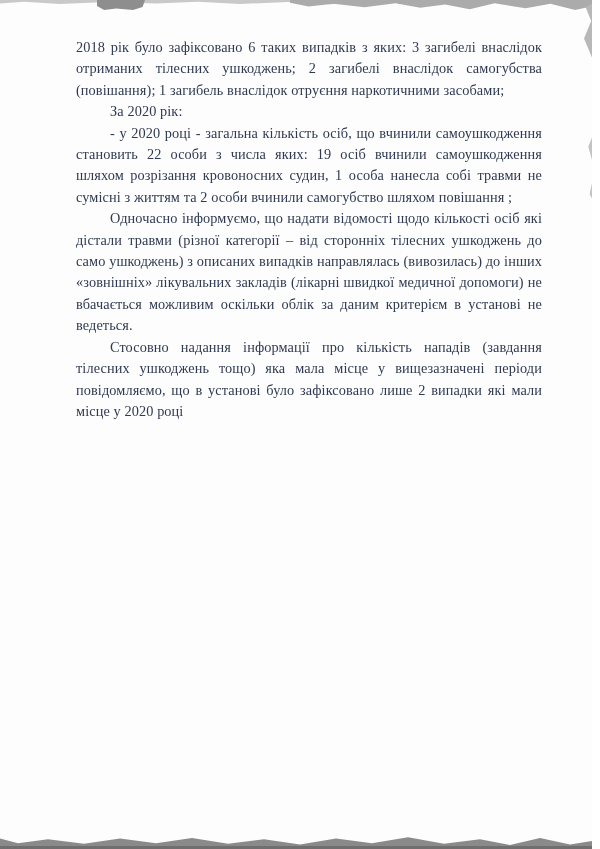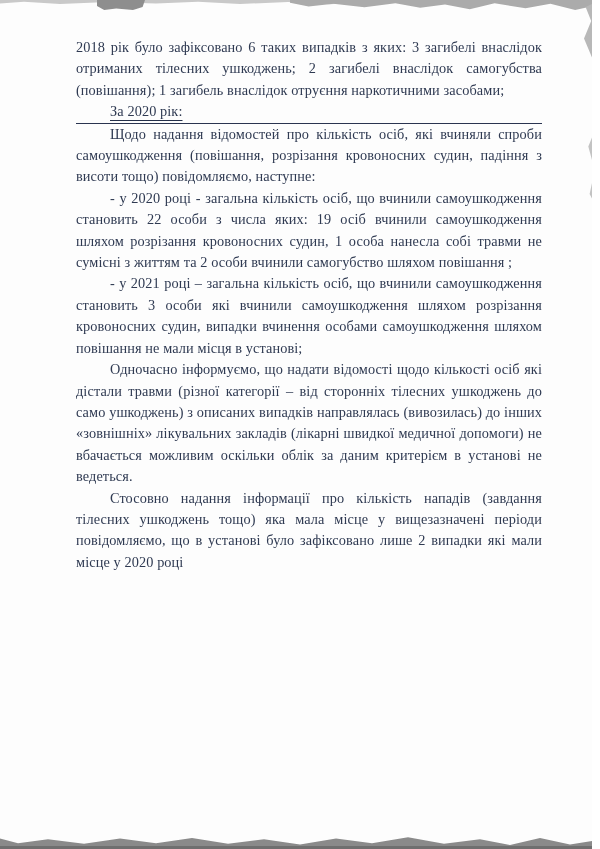--- a/index.html
+++ b/index.html
@@ -15,21 +15,20 @@
     left:76px; top:37px; width:466px;
     font-size:14.3px;
     line-height:21.4px;
     color:#2f3a52;
     text-align:justify;
     letter-spacing:0.1px;
   }
   .content p { margin:0; }
   .ind { text-indent:34px; }
   .u {
-    text-decoration:underline;
     text-decoration-color:#25304a;
     text-underline-offset:3.5px;
     text-decoration-thickness:1.2px;
   }
   .rule-above { border-top:1.6px solid #2a3450; }
   .art { position:absolute; pointer-events:none; }
   .art-top-strip {
     left:0; top:0; width:600px; height:6px; background:#c9c9c9;
     clip-path:polygon(0% 0%,100% 0%,100% 55%,93% 30%,86% 65%,78% 25%,70% 60%,62% 30%,55% 70%,48% 35%,40% 65%,33% 30%,26% 60%,18% 35%,10% 65%,4% 30%,0% 60%);
   }
@@ -68,20 +67,18 @@
   <div class="art art-right-band"></div>
   <div class="art art-right-line"></div>
   <div class="art art-right-mark1"></div>
   <div class="art art-right-mark2"></div>
   <div class="art art-bottom-band"></div>
   <div class="art art-bottom-line"></div>
 
   <div class="content">
     <p>2018 рік було зафіксовано 6 таких випадків з яких: 3 загибелі внаслідок отриманих тілесних ушкоджень; 2 загибелі внаслідок самогубства (повішання); 1 загибель внаслідок отруєння наркотичними засобами;</p>
     <p class="ind u">За 2020 рік:</p>
-    <p class="ind rule-above">Щодо надання відомостей про кількість осіб, які вчиняли спроби самоушкодження (повішання, розрізання кровоносних судин, падіння з висоти тощо) повідомляємо, наступне:</p>
     <p class="ind">- у 2020 році - загальна кількість осіб, що вчинили самоушкодження становить 22 особи з числа яких: 19 осіб вчинили самоушкодження шляхом розрізання кровоносних судин, 1 особа нанесла собі травми не сумісні з життям та 2 особи вчинили самогубство шляхом повішання ;</p>
-    <p class="ind">- у 2021 році – загальна кількість осіб, що вчинили самоушкодження становить 3 особи які вчинили самоушкодження шляхом розрізання кровоносних судин, випадки вчинення особами самоушкодження шляхом повішання не мали місця в установі;</p>
     <p class="ind">Одночасно інформуємо, що надати відомості щодо кількості осіб які дістали травми (різної категорії – від сторонніх тілесних ушкоджень до само ушкоджень) з описаних випадків направлялась (вивозилась) до інших «зовнішніх» лікувальних закладів (лікарні швидкої медичної допомоги) не вбачається можливим оскільки облік за даним критерієм в установі не ведеться.</p>
     <p class="ind">Стосовно надання інформації про кількість нападів (завдання тілесних ушкоджень тощо) яка мала місце у вищезазначені періоди повідомляємо, що в установі було зафіксовано лише 2 випадки які мали місце у 2020 році</p>
   </div>
 
 </div>
 
 </body></html>

